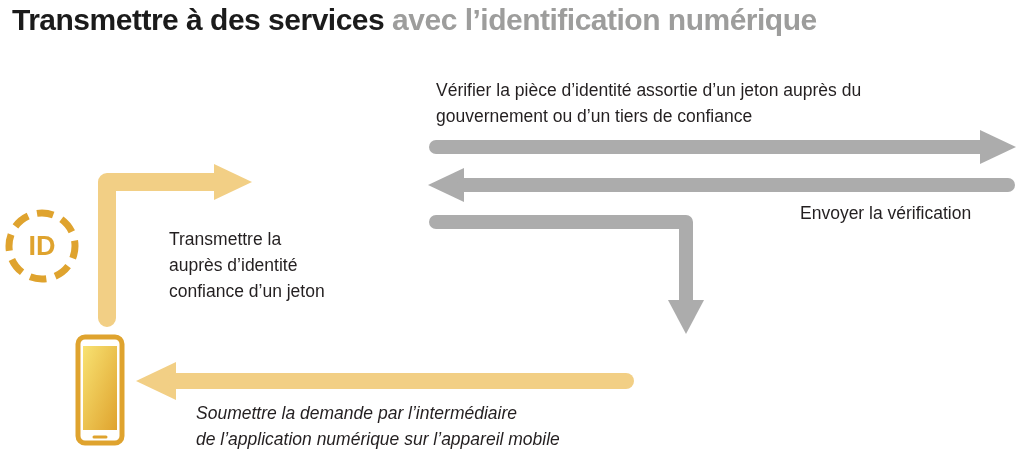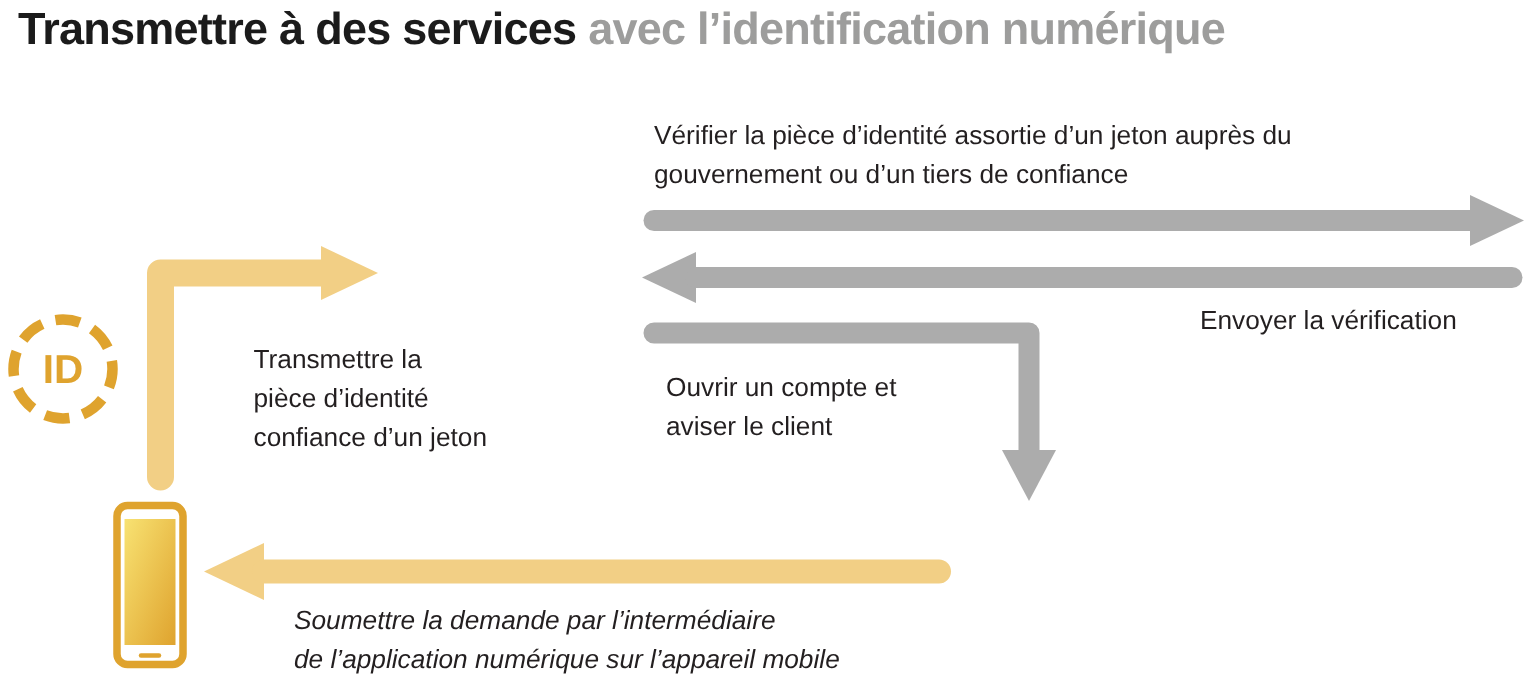--- a/index.html
+++ b/index.html
@@ -62,21 +62,21 @@
     <text x="40" y="49" text-anchor="middle" class="fill-gold id-text">ID</text>
   </svg>
 
   <svg class="abs" style="left:88px; top:160px;" width="175" height="170" viewBox="0 0 175 170">
     <path d="M 19 158 L 19 22 L 126 22" class="stroke-gold-light" stroke-width="18" stroke-linecap="round" stroke-linejoin="round"></path>
     <polygon points="126,4 126,40 164,22" class="fill-gold-light"></polygon>
   </svg>
 
   <div class="txt" style="left:121px; top:226px;margin-left:48px;">
     <div>Transmettre la</div>
-    <div>pièce d’identité</div>
+    <div>auprès d’identité</div>
     <div>confiance d’un jeton</div>
   </div>
 
   <div class="txt" style="left:436px; top:77px;">
     <div>Vérifier la pièce d’identité assortie d’un jeton auprès du</div>
     <div>gouvernement ou d’un tiers de confiance</div>
   </div>
 
   <svg class="abs" style="left:424px; top:130px;" width="596" height="34" viewBox="0 0 596 34">
     <line x1="12" y1="17" x2="556" y2="17" class="stroke-gray" stroke-width="14" stroke-linecap="round"></line>
@@ -88,24 +88,20 @@
     <line x1="40" y1="17" x2="584" y2="17" class="stroke-gray" stroke-width="14" stroke-linecap="round"></line>
   </svg>
 
   <div class="txt" style="left:800px; top:200px;">Envoyer la vérification</div>
 
   <svg class="abs" style="left:424px; top:208px;" width="300" height="132" viewBox="0 0 300 132">
     <path d="M 12 14 L 262 14 L 262 92" class="stroke-gray" stroke-width="14" stroke-linecap="round" stroke-linejoin="round"></path>
     <polygon points="244,92 280,92 262,126" class="fill-gray"></polygon>
   </svg>
 
-  <div class="txt" style="left:444px; top:245px;">
-    <div>Ouvrir un compte et</div>
-    <div>aviser le client</div>
-  </div>
 
   <svg class="abs" style="left:74px; top:334px;" width="52" height="112" viewBox="0 0 52 112">
     <defs>
       <linearGradient id="screenGrad" x1="0" y1="0" x2="1" y2="1">
         <stop offset="0" style="stop-color: var(--screen-light, #F8E272);"></stop>
         <stop offset="1" style="stop-color: var(--gold, #DFA32E);"></stop>
       </linearGradient>
     </defs>
     <rect x="4" y="3" width="44" height="106" rx="7" fill="#ffffff" class="stroke-gold" stroke-width="5"></rect>
     <rect x="9" y="12" width="34" height="84" fill="url(#screenGrad)"></rect>

